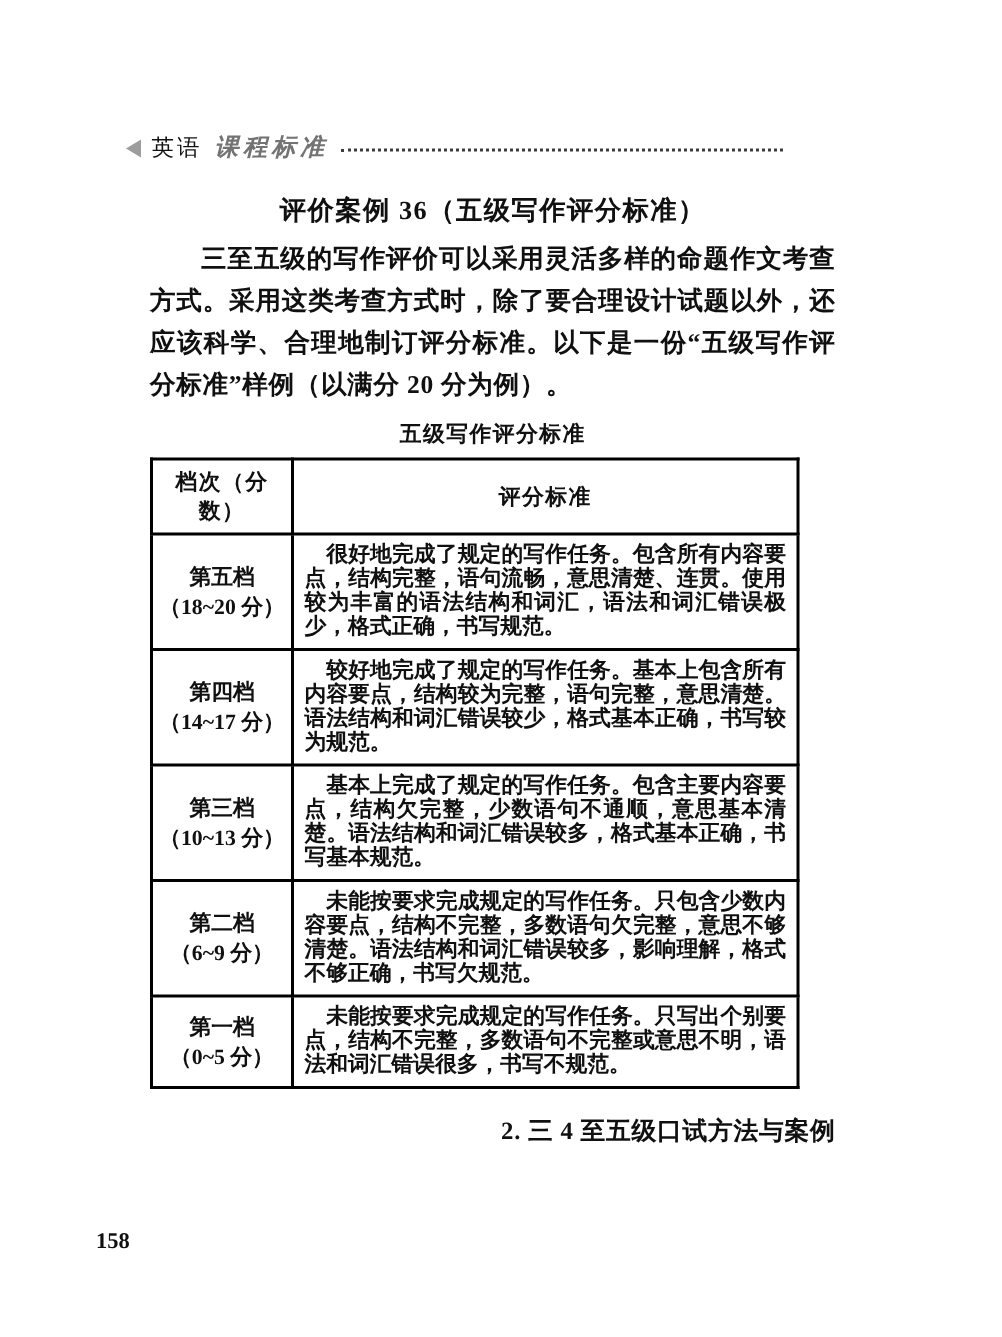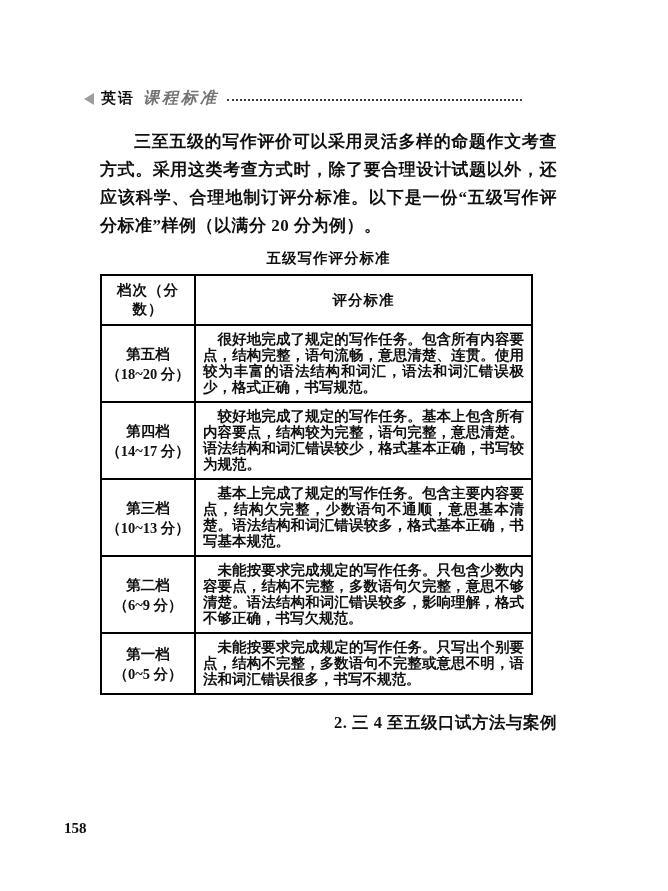--- a/index.html
+++ b/index.html
@@ -11,21 +11,21 @@
   
   .header {
     position:absolute; top:88px; left:84px; width:438px;
     display:flex; align-items:center;
   }
   .tri {
     width:0; height:0; flex:0 0 auto;
     border-top:6px solid transparent; border-bottom:6px solid transparent;
     border-right:10px solid #9d9d9d; margin-right:7px;
   }
-  .book-label { font-weight:bold; font-size:15px; letter-spacing:2px; flex:0 0 auto; }
+  .book-label { font-weight:normal; font-size:15px; letter-spacing:2px; flex:0 0 auto; }
   .series-label {
     color:#737373; font-style:italic; font-weight:bold; font-size:16px;
     letter-spacing:3px; margin-left:8px; flex:0 0 auto;
   }
   .dotline { flex:1 1 auto; height:0; border-bottom:2px dotted #3c3c3c; margin-left:8px; margin-top:2px; }
   
   .content { position:absolute; left:100px; top:128px; width:457px; }
   .case-title { font-size:17.5px; font-weight:bold; text-align:center; margin:0 0 7px 0; letter-spacing:1px; }
   .intro {
     font-size:17px; line-height:28px; font-weight:600; margin:0;
@@ -49,20 +49,21 @@
 <div class="page">
 
   <div class="header">
     <span class="tri"></span>
     <span class="book-label">英语</span>
     <span class="series-label">课程标准</span>
     <span class="dotline"></span>
   </div>
 
   <div class="content">
+    <h1 class="case-title">评价案例 36（五级写作评分标准）</h1>
     <p class="intro">三至五级的写作评价可以采用灵活多样的命题作文考查方式。采用这类考查方式时，除了要合理设计试题以外，还应该科学、合理地制订评分标准。以下是一份“五级写作评分标准”样例（以满分 20 分为例）。</p>
 
     <div class="tbl-caption">五级写作评分标准</div>
 
     <table class="scoring">
       <thead>
         <tr>
           <th class="col-grade">档次（分数）</th>
           <th>评分标准</th>
         </tr>

